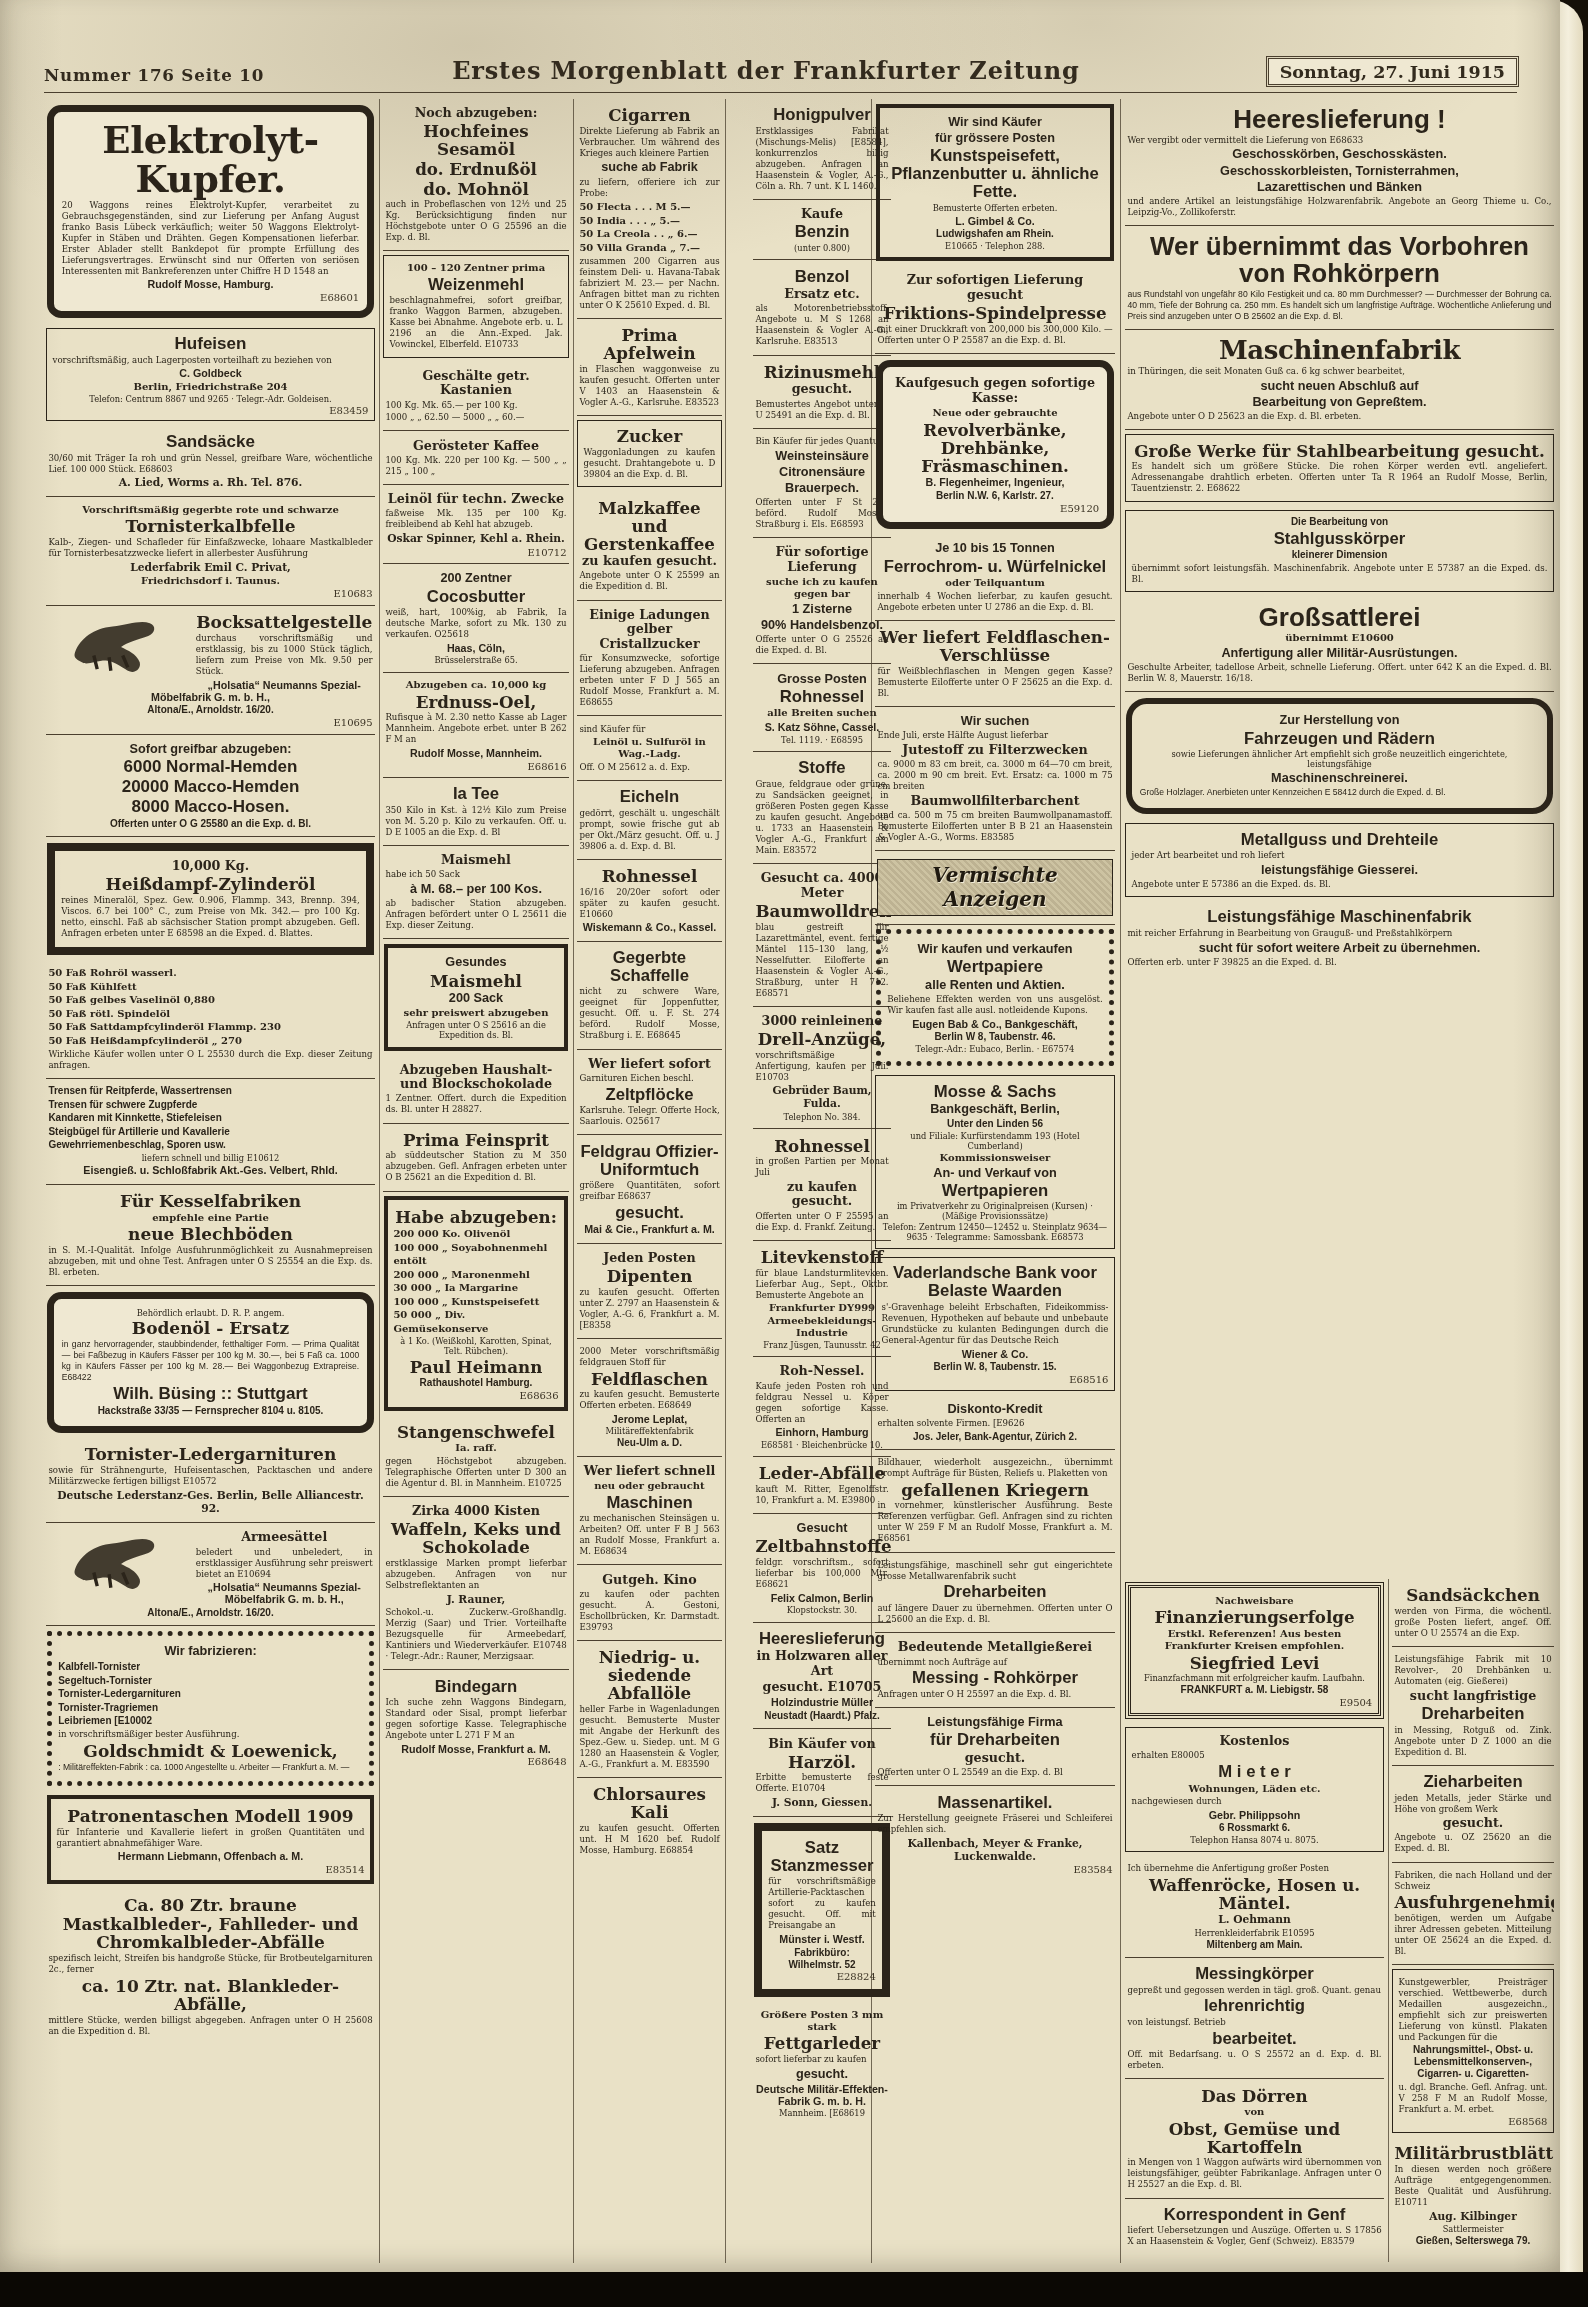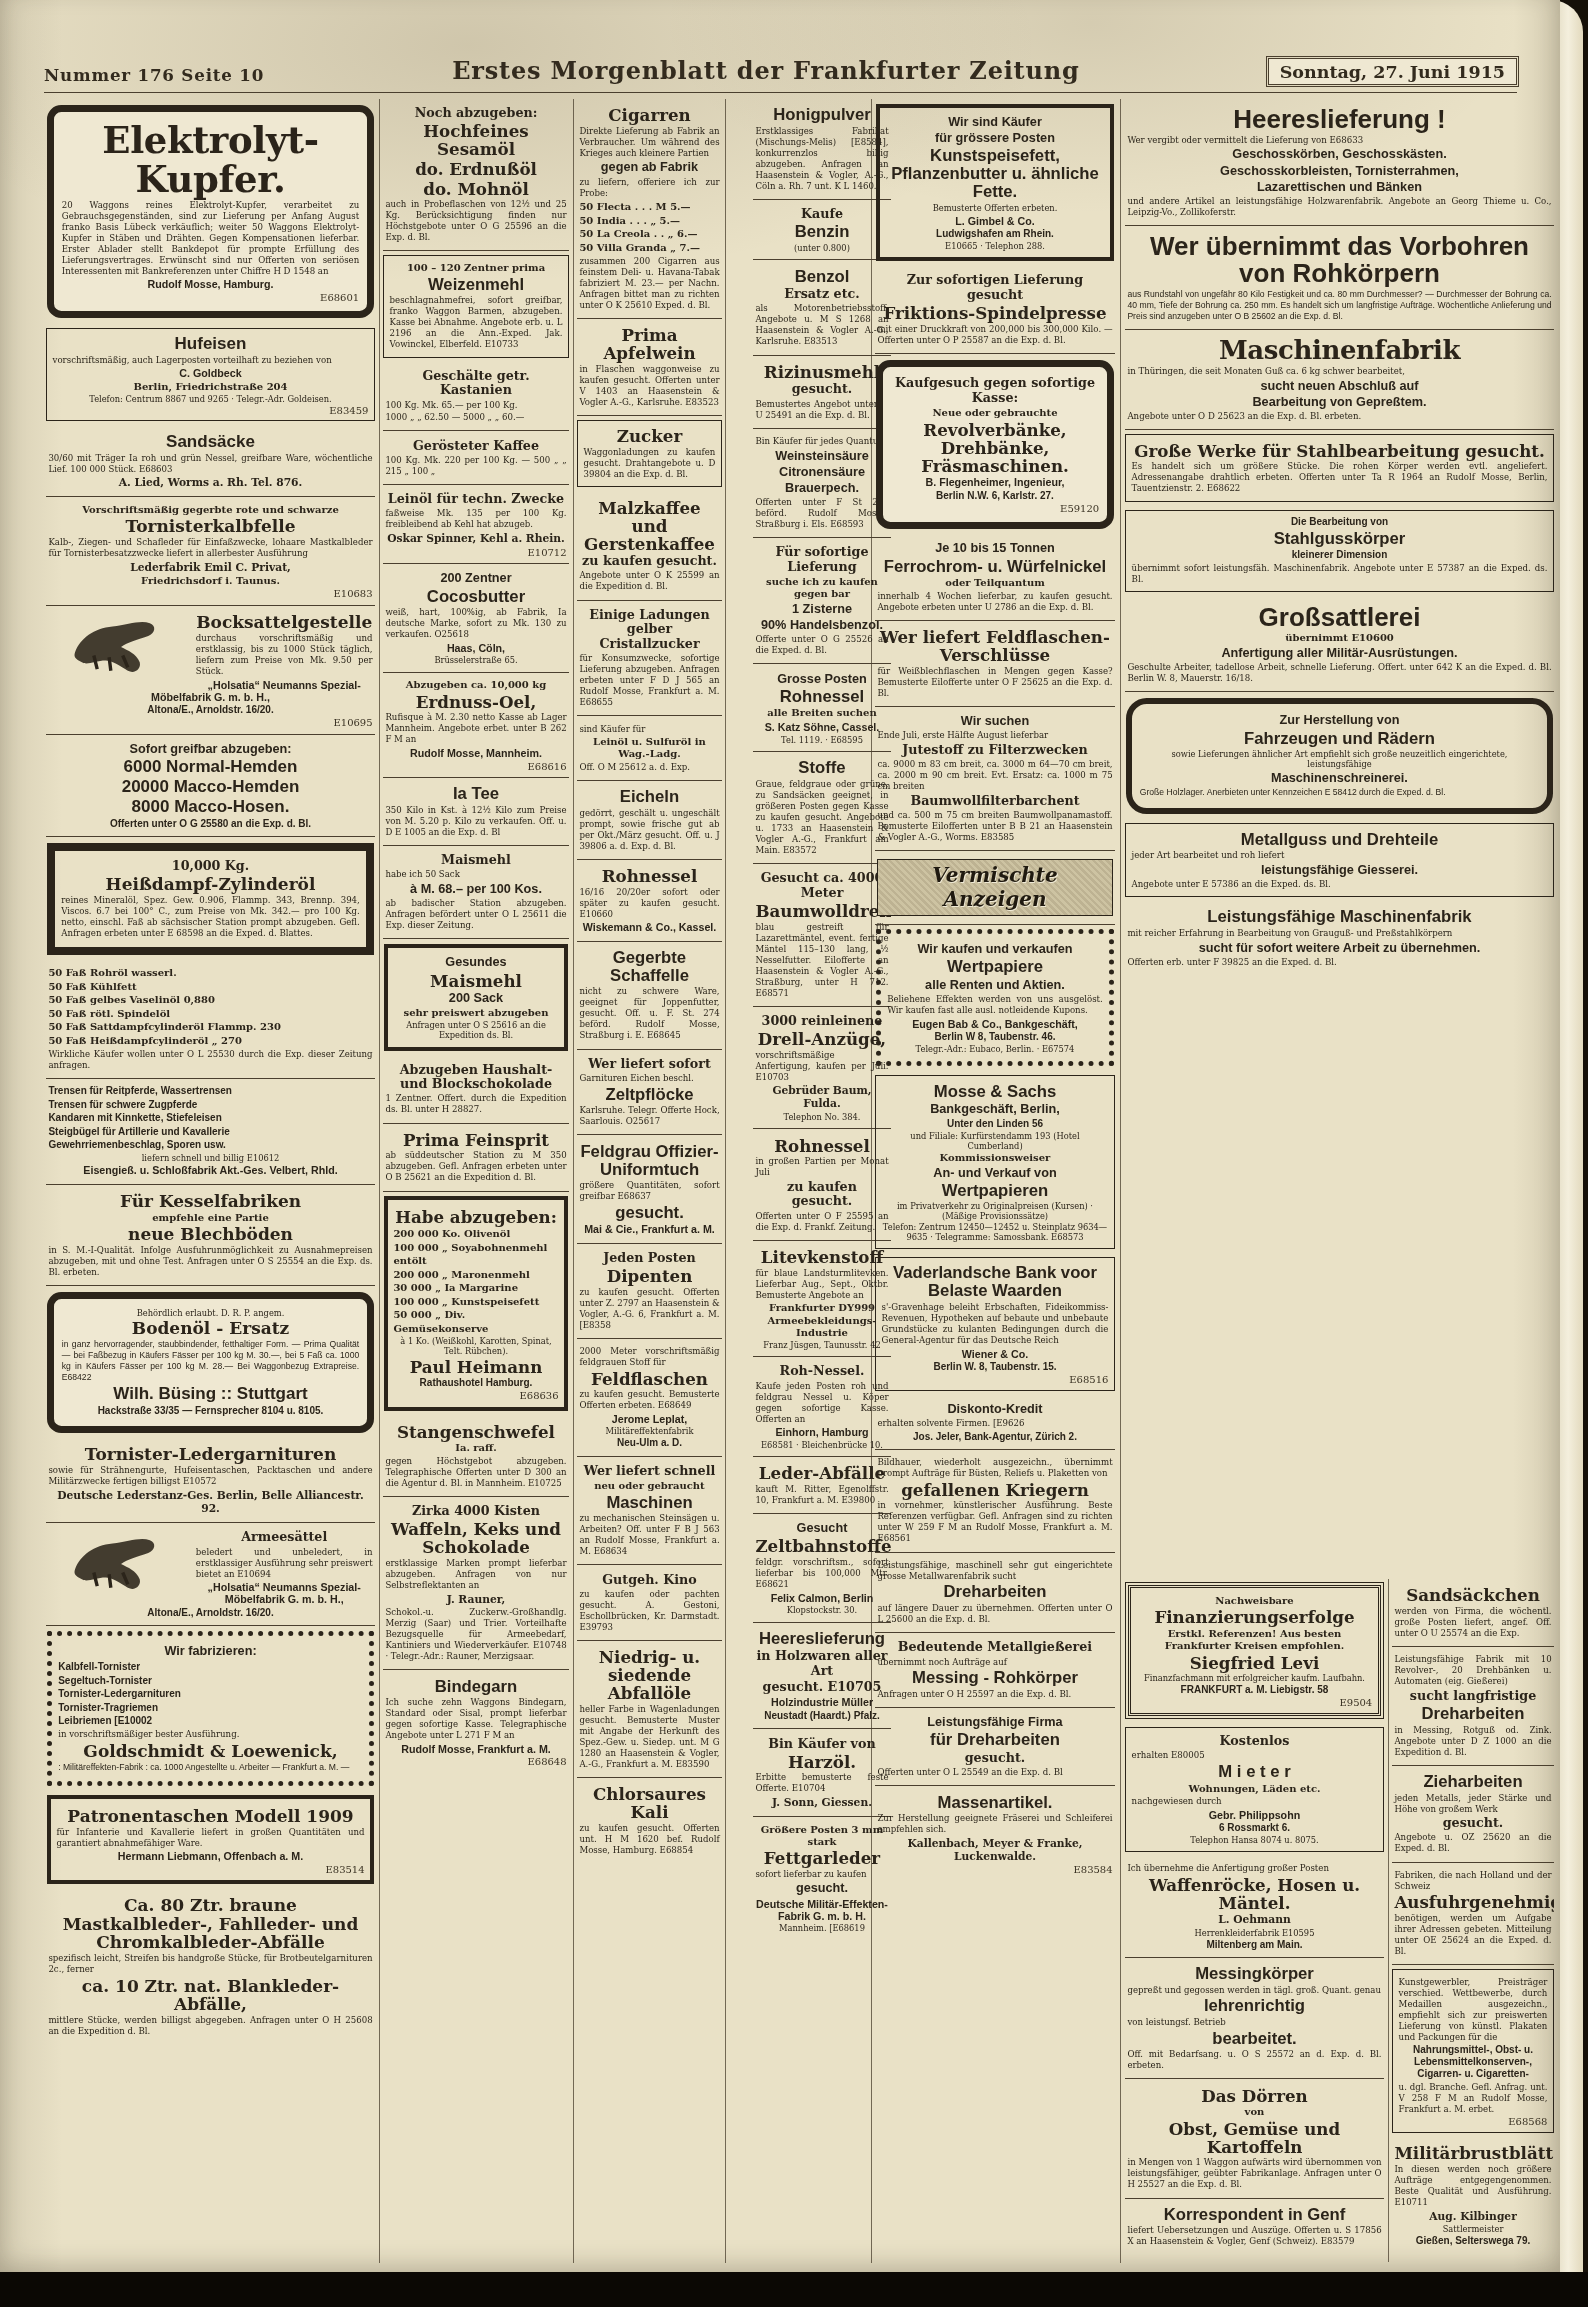--- a/index.html
+++ b/index.html
@@ -321,21 +321,21 @@
       <div class="p-d2 sans">Bindegarn</div>
       <div class="p-b">Ich suche zehn Waggons Bindegarn, Standard oder Sisal, prompt lieferbar gegen sofortige Kasse. Telegraphische Angebote unter L 271 F M an</div>
       <div class="p-sig sans">Rudolf Mosse, Frankfurt a. M.</div>
       <div class="p-code">E68648</div>
     </div>
   </section>
 <section class="col col3">
     <div class="ad">
       <div class="p-d2">Cigarren</div>
       <div class="p-b">Direkte Lieferung ab Fabrik an Verbraucher. Um während des Krieges auch kleinere Partien</div>
-      <div class="p-t sans">gegen ab Fabrik</div>
+      <div class="p-t sans">suche ab Fabrik</div>
       <div class="p-b">zu liefern, offeriere ich zur Probe:</div>
       <div class="p-li">50 Flecta . . . M 5.—</div>
       <div class="p-li">50 India . . . „ 5.—</div>
       <div class="p-li">50 La Creola . . „ 6.—</div>
       <div class="p-li">50 Villa Granda „ 7.—</div>
       <div class="p-b">zusammen 200 Cigarren aus feinstem Deli- u. Havana-Tabak fabriziert M. 23.— per Nachn. Anfragen bittet man zu richten unter O K 25610 Exped. d. Bl.</div>
     </div>
     <div class="ad">
       <div class="p-d2">Prima Apfelwein</div>
       <div class="p-b">in Flaschen waggonweise zu kaufen gesucht. Offerten unter V 1403 an Haasenstein &amp; Vogler A.-G., Karlsruhe.  E83523</div>
@@ -507,20 +507,27 @@
       <div class="p-t">in Holzwaren aller Art</div>
       <div class="p-t">gesucht.  E10705</div>
       <div class="p-sig sans">Holzindustrie Müller</div>
       <div class="p-s sans">Neustadt (Haardt.) Pfalz.</div>
     </div>
     <div class="ad">
       <div class="p-t">Bin Käufer von</div>
       <div class="p-d2">Harzöl.</div>
       <div class="p-b">Erbitte bemusterte feste Offerte.  E10704</div>
       <div class="p-sig">J. Sonn, Giessen.</div>
+    </div>
+    <div class="ad f-dark">
+      <div class="p-d2 sans">Satz Stanzmesser</div>
+      <div class="p-b">für vorschriftsmäßige Artillerie-Packtaschen sofort zu kaufen gesucht. Off. mit Preisangabe an</div>
+      <div class="p-sig sans">Münster i. Westf.</div>
+      <div class="p-s sans">Fabrikbüro: Wilhelmstr. 52</div>
+      <div class="p-code">E28824</div>
     </div>
     <div class="ad">
       <div class="p-s">Größere Posten 3 mm stark</div>
       <div class="p-d2">Fettgarleder</div>
       <div class="p-b">sofort lieferbar zu kaufen</div>
       <div class="p-t sans">gesucht.</div>
       <div class="p-sig sans">Deutsche Militär-Effekten-Fabrik G. m. b. H.</div>
       <div class="p-note">Mannheim.  [E68619</div>
     </div>
   </section>

